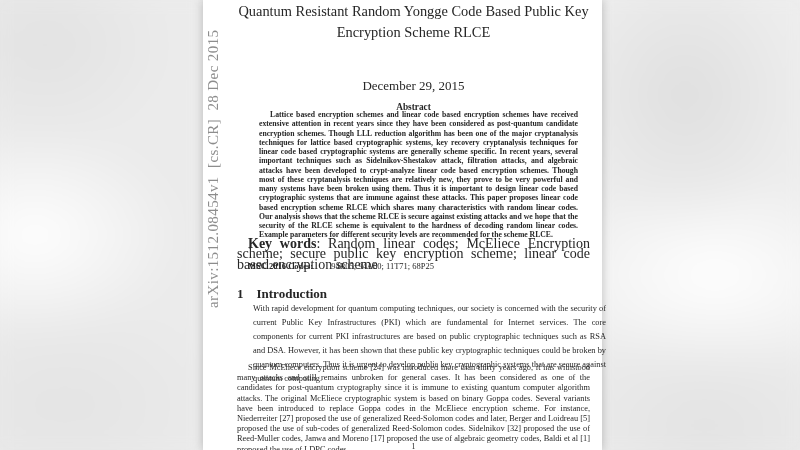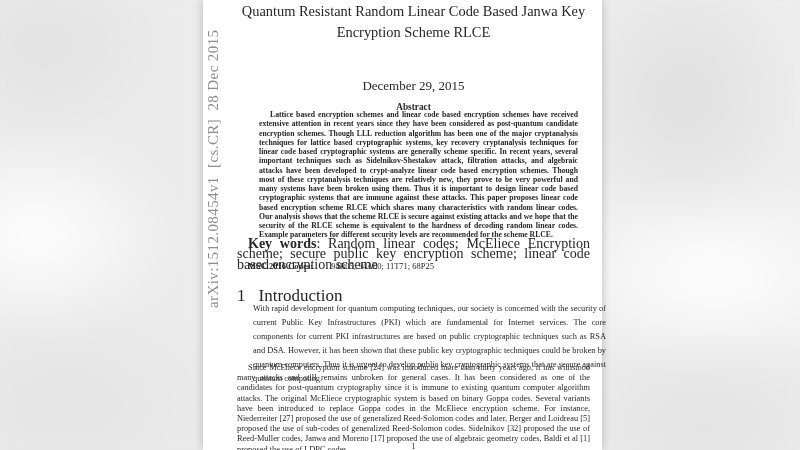--- a/index.html
+++ b/index.html
@@ -98,21 +98,21 @@
     text-align: justify; text-indent: 11px;
   }
   .msc {
     left: 45px; top: 261px; width: 345px;
     font-size: 8.5px;
   }
   .bold { font-weight: bold; }
   .msc-text { margin-left: 18px; }
   .sec-heading {
     left: 34px; top: 286px; width: 353px;
-    font-size: 17px; font-weight: normal;
+    font-size: 13px; font-weight: bold;
   }
   .sec-heading .sec-num { margin-right: 13px; }
   .para1 {
     left: 50px; top: 302px; width: 353px;
     font-size: 8.35px; line-height: 14px;
     text-align: justify;
   }
   .para2 {
     left: 34px; top: 363px; width: 353px;
     font-size: 8.35px; line-height: 10.2px;
@@ -130,21 +130,21 @@
 
   <div class="backdrop">
     <div class="blur-side blur-left"></div>
     <div class="blur-side blur-right"></div>
   </div>
 
   <div class="page">
 
     <div class="abs arxiv-stamp">arXiv:1512.08454v1  [cs.CR]  28 Dec 2015</div>
 
-    <div class="abs title centered">Quantum Resistant Random Linear Code Based Janwa Key Encryption Scheme RLCE</div>
+    <div class="abs title centered">Quantum Resistant Random Yongge Code Based Public Key Encryption Scheme RLCE</div>
 
     <div class="abs author-block centered">
     </div>
 
     <div class="abs date-line centered">December 29, 2015</div>
 
     <div class="abs abstract-head centered">Abstract</div>
 
     <div class="abs abstract-body">Lattice based encryption schemes and linear code based encryption schemes have received extensive attention in recent years since they have been considered as post-quantum candidate encryption schemes. Though LLL reduction algorithm has been one of the major cryptanalysis techniques for lattice based cryptographic systems, key recovery cryptanalysis techniques for linear code based cryptographic systems are generally scheme specific. In recent years, several important techniques such as Sidelnikov-Shestakov attack, filtration attacks, and algebraic attacks have been developed to crypt-analyze linear code based encryption schemes. Though most of these cryptanalysis techniques are relatively new, they prove to be very powerful and many systems have been broken using them. Thus it is important to design linear code based cryptographic systems that are immune against these attacks. This paper proposes linear code based encryption scheme RLCE which shares many characteristics with random linear codes. Our analysis shows that the scheme RLCE is secure against existing attacks and we hope that the security of the RLCE scheme is equivalent to the hardness of decoding random linear codes. Example parameters for different security levels are recommended for the scheme RLCE.</div>
 

